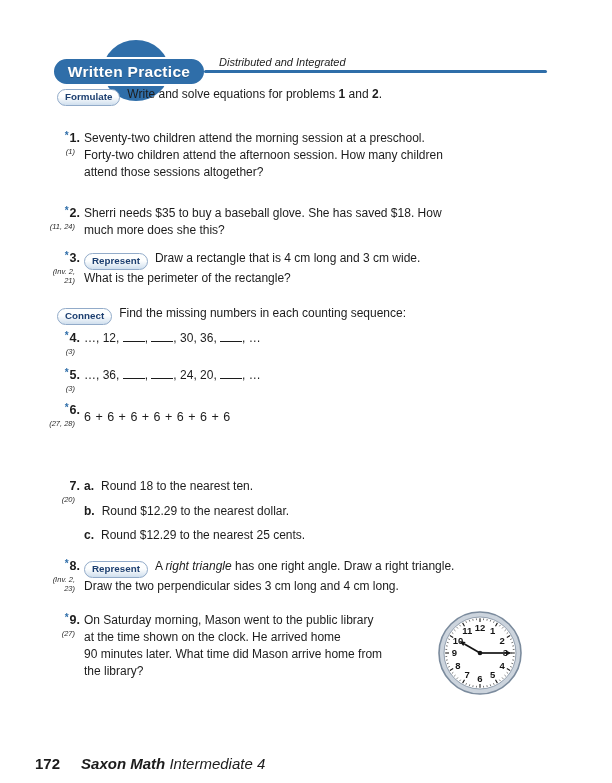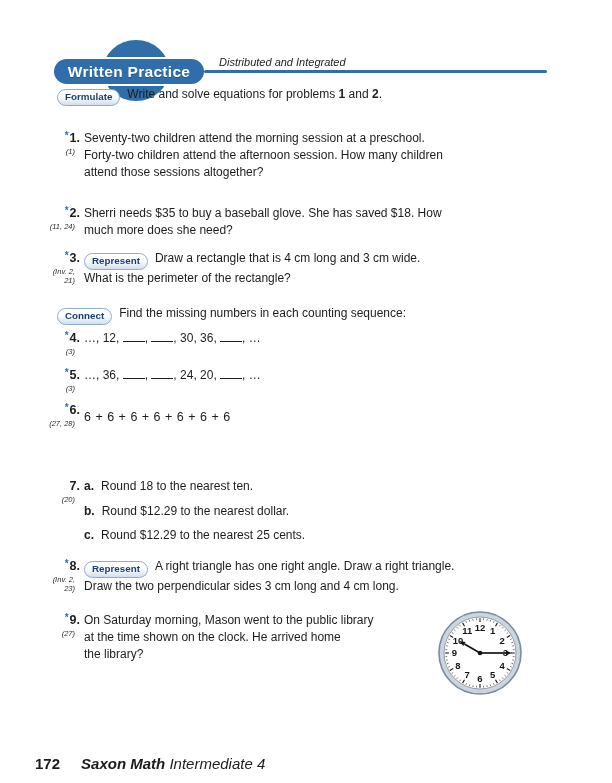--- a/index.html
+++ b/index.html
@@ -29,21 +29,21 @@
   .block{position:absolute;left:46px;display:flex;font-size:12px;line-height:17px;}
   .dir{position:absolute;left:57px;font-size:12px;line-height:17px;white-space:nowrap;}
   .num-col{width:34px;margin-right:4px;flex:none;text-align:right;}
   .num-line{white-space:nowrap;}
   .num{font-weight:bold;font-size:12.5px;}
   .star{color:#2f6ea9;font-weight:bold;font-size:10px;position:relative;top:-3px;margin-right:1px;}
   .refs{font-size:7.5px;font-style:italic;color:#2b2b2b;line-height:8.5px;padding-right:5px;margin-top:1px;}
   .content{flex:1;}
   .line{white-space:nowrap;}
   .b{font-weight:bold;}
-  .i{}
+  .i{font-style:italic;}
   .blank{display:inline-block;width:22px;height:.72em;border-bottom:1.3px solid #1c1c1c;}
   .equation{width:340px;margin-top:7px;font-size:12.5px;letter-spacing:.5px;}
   .part{white-space:nowrap;margin-bottom:7.5px;}
   .part-letter{font-weight:bold;margin-right:7px;}
 
   
   .clock-wrap{position:absolute;left:437px;top:610px;width:86px;height:86px;}
 
   
   .footer{position:absolute;left:35px;top:755px;font-size:15px;white-space:nowrap;}
@@ -85,21 +85,21 @@
   <div class="block" style="top:205px">
     <div class="num-col">
       <div class="num-line"><span class="star">*</span><span class="num">2.</span></div>
       <div class="refs">
           <div>(11, 24)</div>
           <div></div>
         </div>
     </div>
     <div class="content">
       <div class="line">Sherri needs $35 to buy a baseball glove. She has saved $18. How</div>
-      <div class="line">much more does she need?</div>
+      <div class="line">much more does she this?</div>
     </div>
   </div>
 
   <div class="block" style="top:250px">
     <div class="num-col">
       <div class="num-line"><span class="star">*</span><span class="num">3.</span></div>
       <div class="refs">
           <div>(Inv. 2,</div>
           <div>21)</div>
         </div>
@@ -186,20 +186,21 @@
     <div class="num-col">
       <div class="num-line"><span class="star">*</span><span class="num">9.</span></div>
       <div class="refs">
           <div>(27)</div>
           <div></div>
         </div>
     </div>
     <div class="content">
       <div class="line">On Saturday morning, Mason went to the public library</div>
       <div class="line">at the time shown on the clock. He arrived home</div>
+      <div class="line">90 minutes later. What time did Mason arrive home from</div>
       <div class="line">the library?</div>
     </div>
   </div>
 
   <div class="clock-wrap">
     <svg id="clock-svg" width="86" height="86" viewBox="0 0 86 86">
         <circle cx="43" cy="43" r="41" fill="#ccd4dd" stroke="#7b8b9d" stroke-width="1.6"></circle>
         <circle cx="43" cy="43" r="36" fill="#ffffff" stroke="#94a1b0" stroke-width="1"></circle>
         <line x1="43" y1="12" x2="43" y2="8.200000000000003" stroke="#1b1b1b" stroke-width="1.1"></line>
         <line x1="46.44943928783256" y1="10.180777452846982" x2="46.63759052171434" y2="8.39063804118409" stroke="#1b1b1b" stroke-width="0.6"></line>

